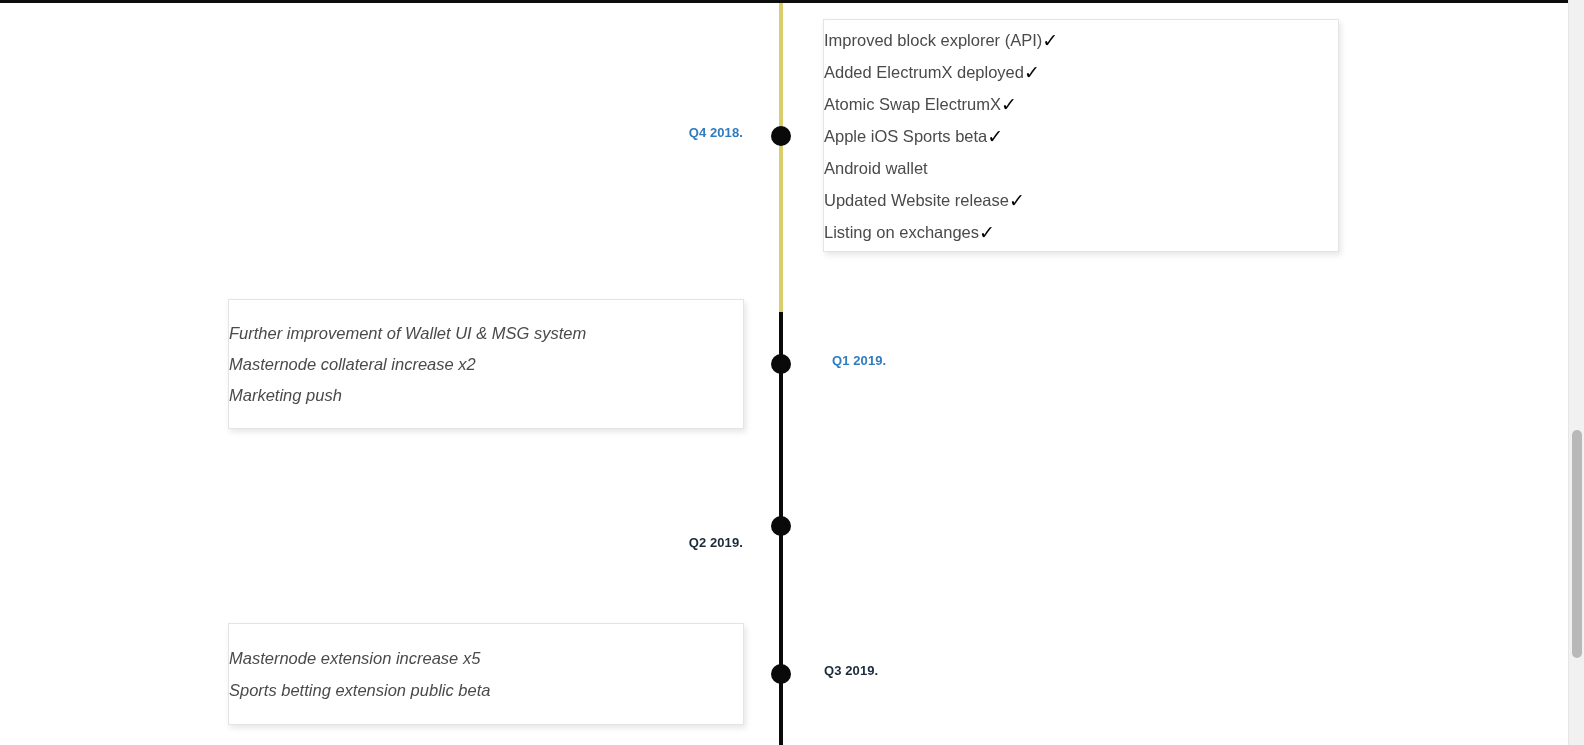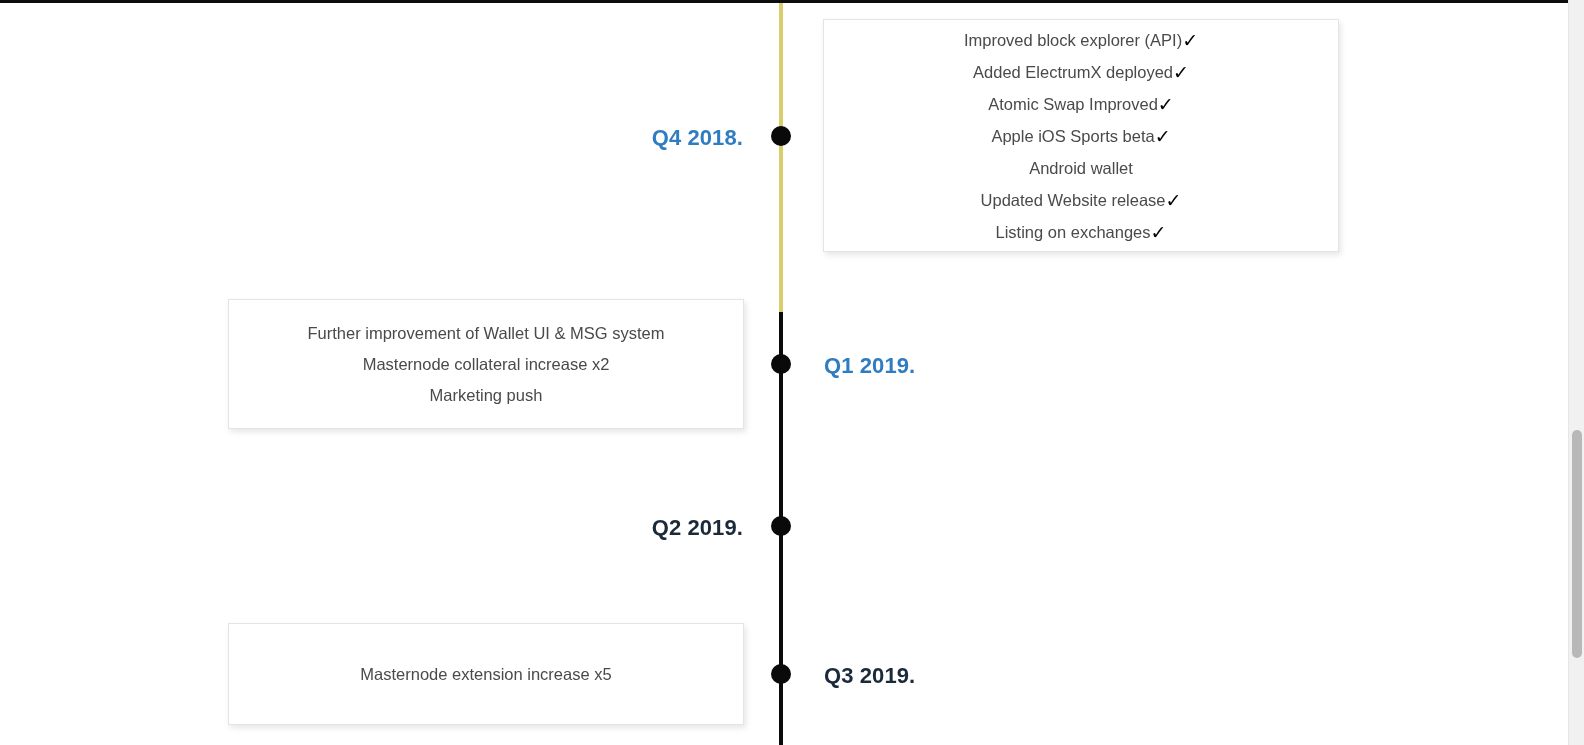--- a/index.html
+++ b/index.html
@@ -58,45 +58,44 @@
     width: 20px;
     height: 20px;
     border-radius: 50%;
     background: #0a0a0a;
     z-index: 12;
   }
 
   
   .qlabel {
     position: absolute;
-    font-size: 22px;
+    font-size: 13px;
     font-weight: bold;
     letter-spacing: 0.1px;
     white-space: nowrap;
     z-index: 11;
   }
   .qlabel.right { left: 824px; text-align: left; }
   .qlabel.left  { right: 825px; text-align: right; }
   .qlabel.accent { color: #2f7cc0; }
   .qlabel.dark   { color: #1b2a3a; }
 
   
   .card {
     position: absolute;
     background: #ffffff;
     border: 1px solid #e4e4e4;
     box-shadow: 2px 3px 6px rgba(0,0,0,0.10);
     box-sizing: border-box;
     display: flex;
     flex-direction: column;
-    align-items: center;
     justify-content: center;
   }
   .card.right { left: 823px; width: 516px; }
-  .card.left  { left: 228px; width: 516px; }
+  .card.left  { left: 228px; width: 516px; font-style: italic; }
 
   .card-line {
     font-size: 16.5px;
     color: #4a4a4a;
     line-height: 1.1;
     margin: 0 0 13px 0;
     white-space: nowrap;
     display: inline-block;
   }
   .card-line:last-child { margin-bottom: 0; }
@@ -140,41 +139,42 @@
 <div id="roadmap">
 
   <div class="spine-seg" id="spine-done"></div>
   <div class="spine-seg" id="spine-todo"></div>
 
   <div class="dot" style="top:126px;"></div>
   <div class="qlabel left accent" style="top:125px;">Q4 2018.</div>
   <div class="card right" style="top:19px; height:233px;">
     <div class="card-line"><span>Improved block explorer (API)</span><span class="check">✓</span></div>
     <div class="card-line"><span>Added ElectrumX deployed</span><span class="check">✓</span></div>
-    <div class="card-line"><span>Atomic Swap Improved</span><span class="check">✓</span></div>
+    <div class="card-line"><span>Atomic Swap ElectrumX</span><span class="check">✓</span></div>
     <div class="card-line"><span>Apple iOS Sports beta</span><span class="check">✓</span></div>
     <div class="card-line"><span>Android wallet</span></div>
     <div class="card-line"><span>Updated Website release</span><span class="check">✓</span></div>
     <div class="card-line"><span>Listing on exchanges</span><span class="check">✓</span></div>
   </div>
 
   <div class="dot" style="top:354px;"></div>
-  <div class="qlabel right accent" style="top:353px;">Q1 2019.</div>
+  <div class="qlabel right accent" style="top:353px;margin-left:8px;">Q1 2019.</div>
   <div class="card left" style="top:299px; height:130px;">
     <div class="card-line"><span>Further improvement of Wallet UI &amp; MSG system</span></div>
     <div class="card-line"><span>Masternode collateral increase x2</span></div>
     <div class="card-line"><span>Marketing push</span></div>
   </div>
 
   <div class="dot" style="top:516px;"></div>
-  <div class="qlabel left dark" style="top:515px;">Q2 2019.</div>
+  <div class="qlabel left dark" style="top:535px;">Q2 2019.</div>
 
   <div class="dot" style="top:664px;"></div>
   <div class="qlabel right dark" style="top:663px;">Q3 2019.</div>
   <div class="card left" style="top:623px; height:102px;">
     <div class="card-line"><span>Masternode extension increase x5</span></div>
+    <div class="card-line"><span>Sports betting extension public beta</span></div>
   </div>
 
 </div>
 
 <div id="scrollbar-track">
   <div id="scrollbar-thumb"></div>
 </div>
 
 </body></html>

